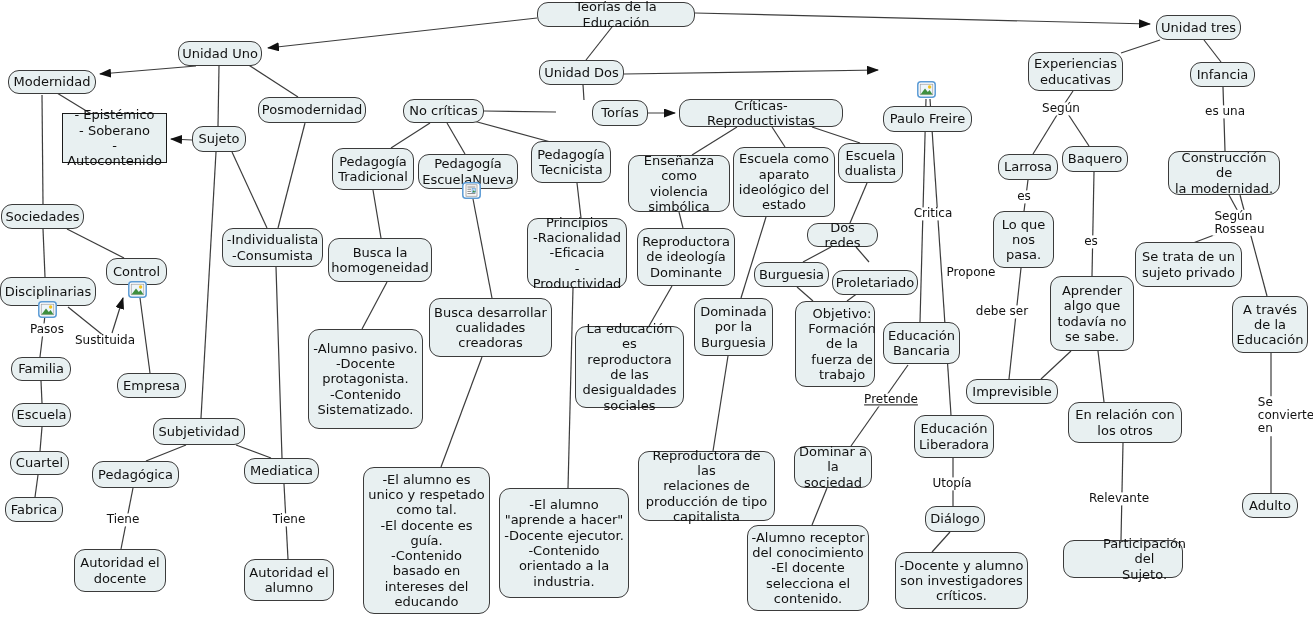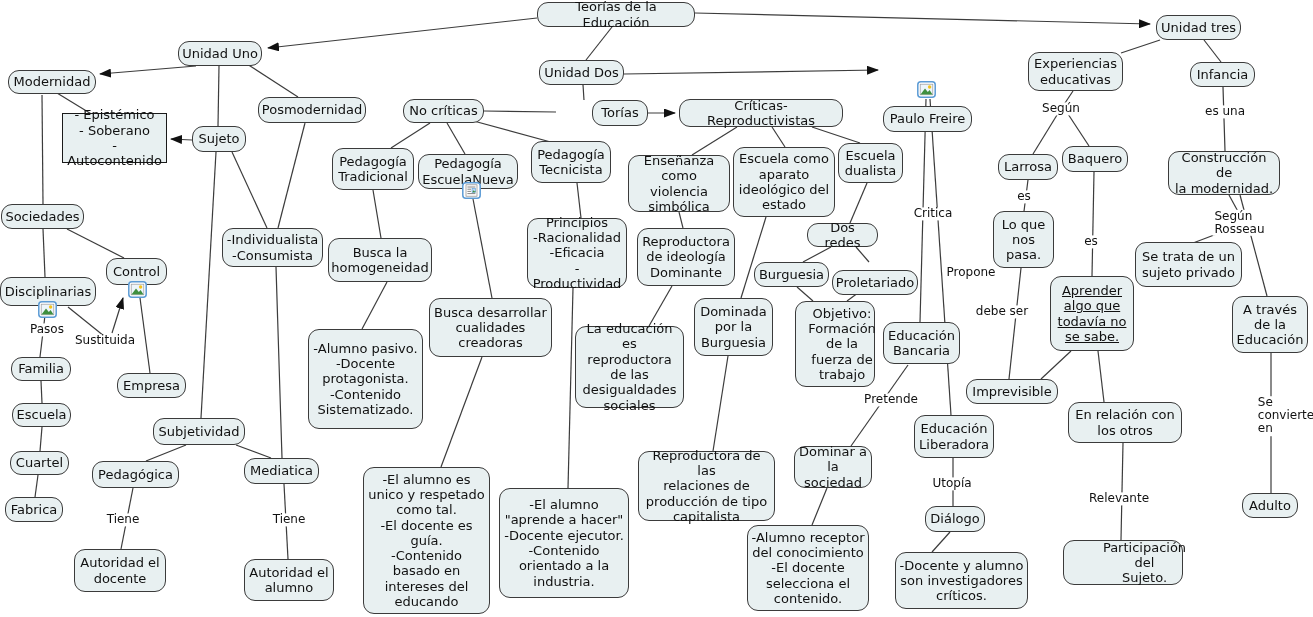--- a/index.html
+++ b/index.html
@@ -202,21 +202,21 @@
           <rect x="0.8" y="0.8" width="17.4" height="15.4" rx="3" fill="#ffffff" stroke="#5b9bd5" stroke-width="1.5"></rect>
           <rect x="3.2" y="3.2" width="12.6" height="10.6" fill="#eef6fb" stroke="#9a9a9a" stroke-width="0.7"></rect>
           <circle cx="12.6" cy="6" r="1.7" fill="#f2c31c"></circle>
           <path d="M3.5,13.5 L8,7.5 L10.8,11 L12.6,9 L15.5,13.5 Z" fill="#3f8f3f"></path>
         </svg>
       </div>
       <div class="node" style="left: 754px; top: 262px; width: 75px; height: 25px;">Burguesia</div>
       <div class="node" style="left: 832px; top: 270px; width: 86px; height: 25px;">Proletariado</div>
       <div class="node" style="left: 1135px; top: 242px; width: 107px; height: 45px;">Se trata de un
 sujeto privado</div>
-      <div class="node" style="left: 1050px; top: 276px; width: 84px; height: 75px; text-decoration: underline;">Aprender
+      <div class="node" style="left: 1050px; top: 276px; width: 84px; height: 75px;">Aprender
 algo que
 todavía no
 se sabe.</div>
       <div class="node" style="left: 795px; top: 301px; width: 80px; height: 86px; padding-left: 17px;">Objetivo:
 Formación
 de la
 fuerza de
 trabajo</div>
       <div class="node" style="left: 694px; top: 298px; width: 79px; height: 58px;">Dominada
 por la
@@ -280,33 +280,33 @@
 orientado a la
 industria.</div>
       <div class="node" style="left: 747px; top: 525px; width: 122px; height: 86px;">-Alumno receptor
 del conocimiento
 -El docente
 selecciona el
 contenido.</div>
       <div class="node" style="left: 895px; top: 552px; width: 133px; height: 57px;">-Docente y alumno
 son investigadores
 críticos.</div>
-      <div class="node" style="left: 1063px; top: 540px; width: 120px; height: 45px; padding-left: 46px;">Participación del
+      <div class="node" style="left: 1063px; top: 540px; width: 120px; height: 38px; padding-left: 46px;">Participación del
 Sujeto.</div>
       <div class="edge-label" style="left: 1061px; top: 109px;">Según</div>
       <div class="edge-label" style="left: 1225px; top: 112px;">es una</div>
       <div class="edge-label" style="left: 933px; top: 214px;">Critica</div>
       <div class="edge-label" style="left: 1024px; top: 197px;">es</div>
       <div class="edge-label" style="left: 1246px; top: 223px;">Según Rosseau</div>
       <div class="edge-label" style="left: 1091px; top: 242px;">es</div>
       <div class="edge-label" style="left: 971px; top: 273px;">Propone</div>
       <div class="edge-label" style="left: 1002px; top: 312px;">debe ser</div>
       <div class="edge-label" style="left: 47px; top: 330px;">Pasos</div>
       <div class="edge-label" style="left: 105px; top: 341px;">Sustituida</div>
-      <div class="edge-label" style="left: 891px; top: 400px;">Pretende</div>
+      <div class="edge-label" style="left: 891px; top: 400px; text-decoration: underline;">Pretende</div>
       <div class="edge-label" style="left: 1270px; top: 416px; margin-left: 16px;">Se
 convierte
 en</div>
       <div class="edge-label" style="left: 952px; top: 484px;">Utopía</div>
       <div class="edge-label" style="left: 1119px; top: 499px;">Relevante</div>
       <div class="edge-label" style="left: 123px; top: 520px;">Tiene</div>
       <div class="edge-label" style="left: 289px; top: 520px;">Tiene</div>
     </div>
 </div>
 

